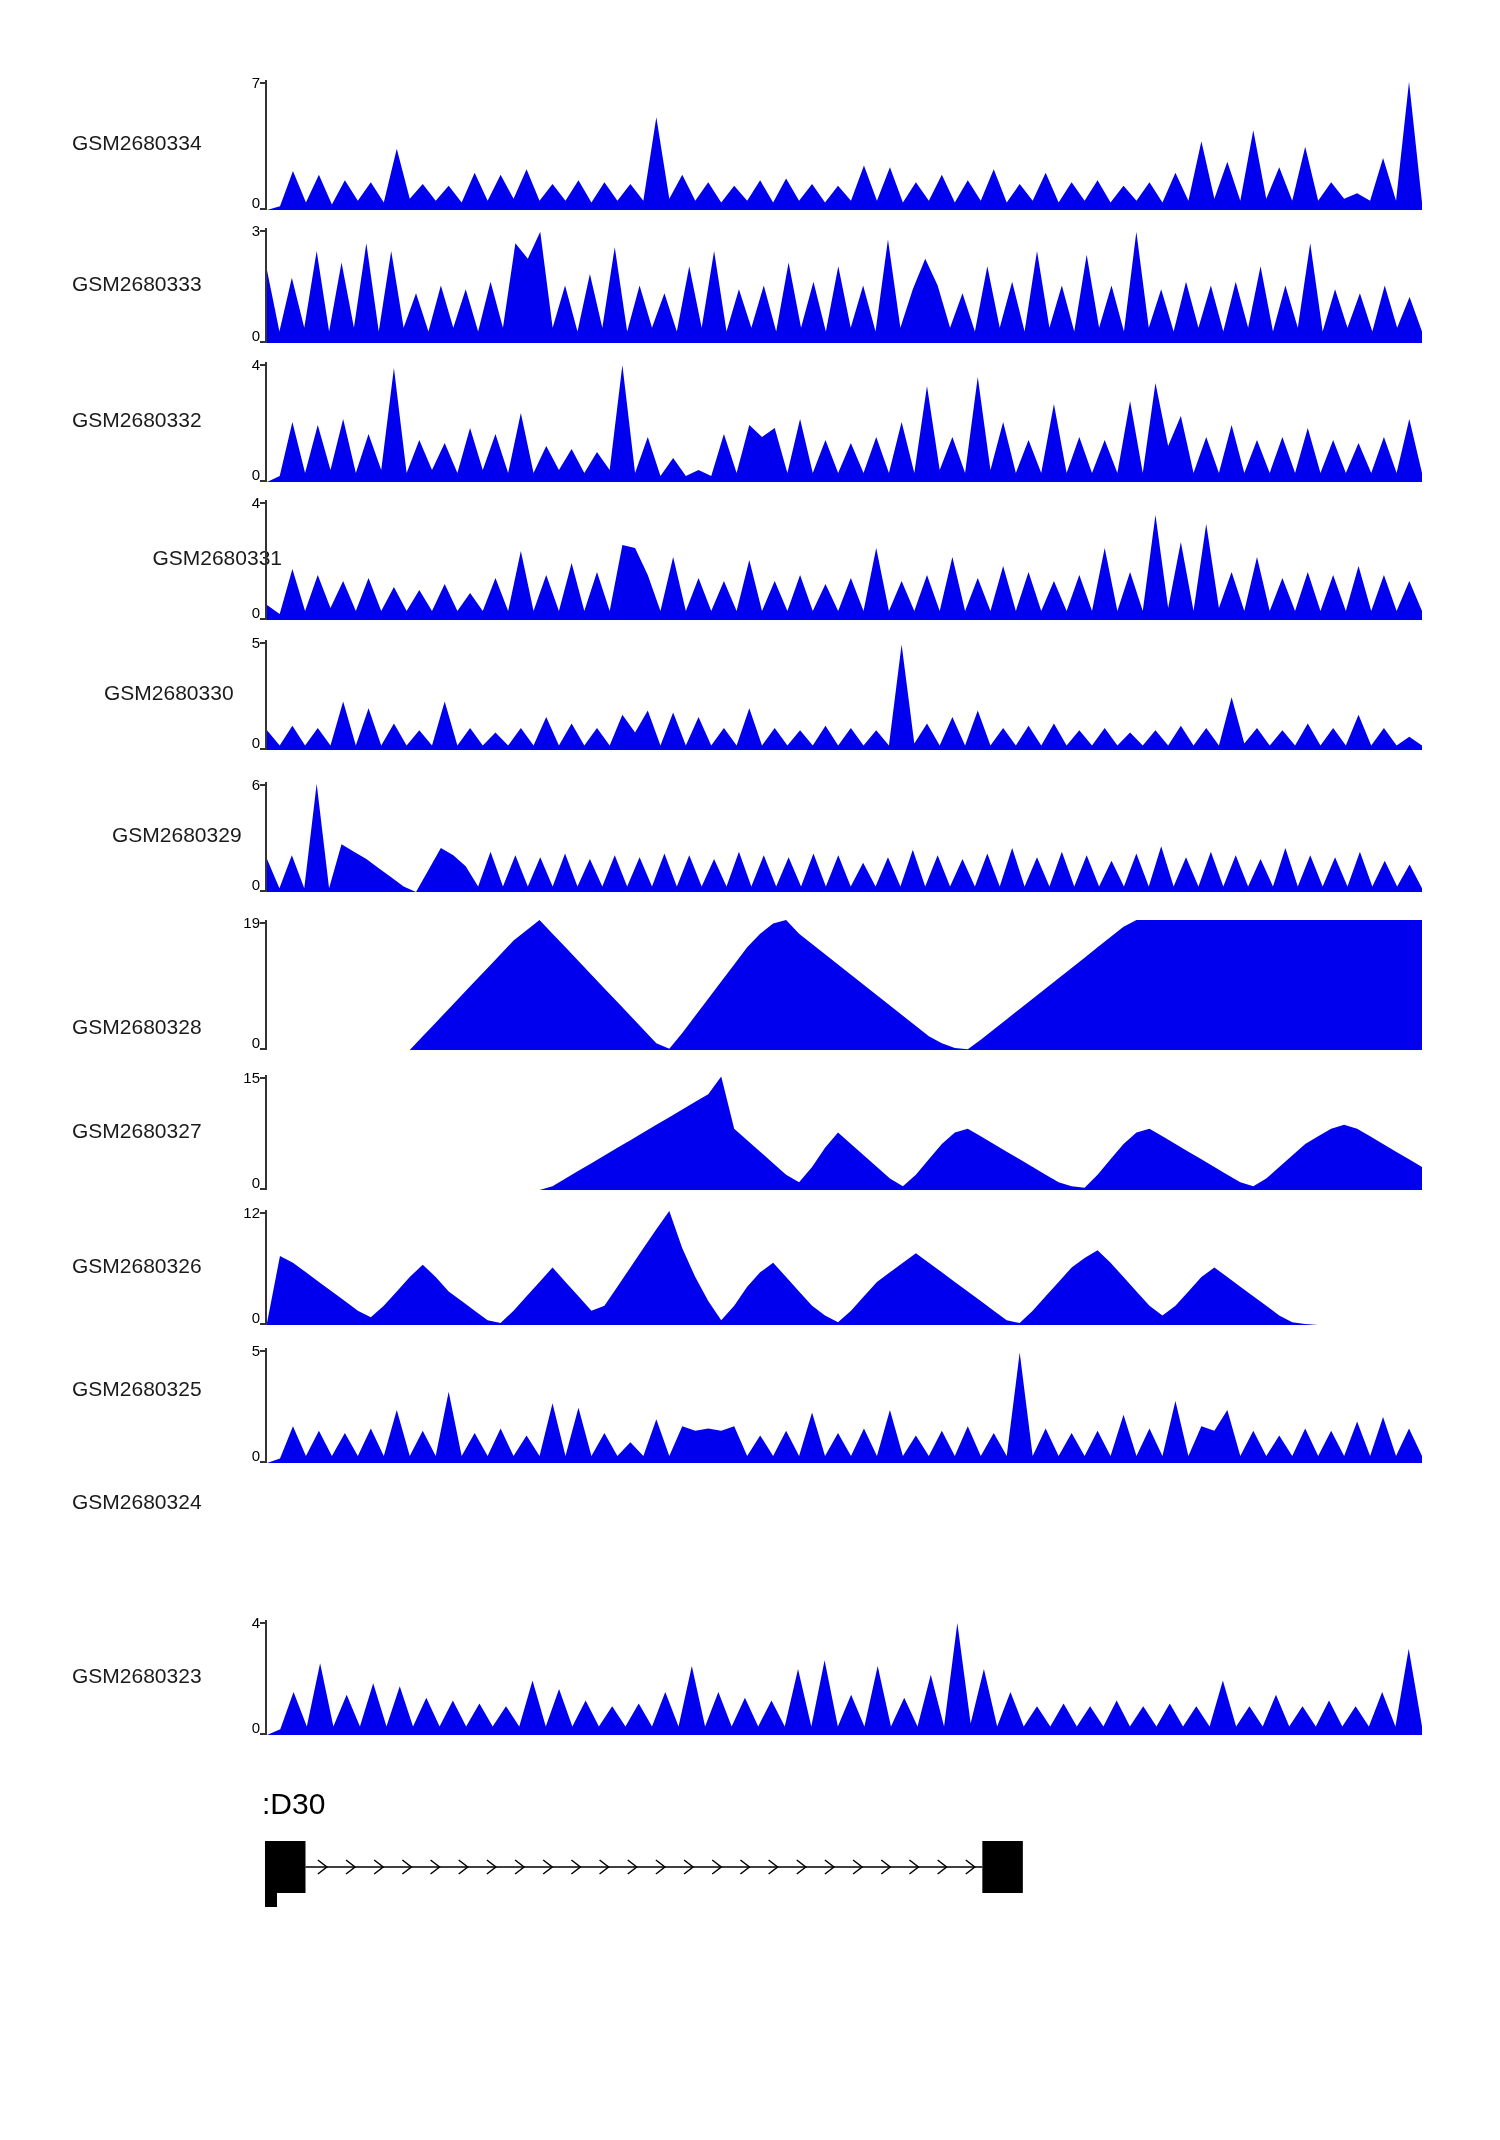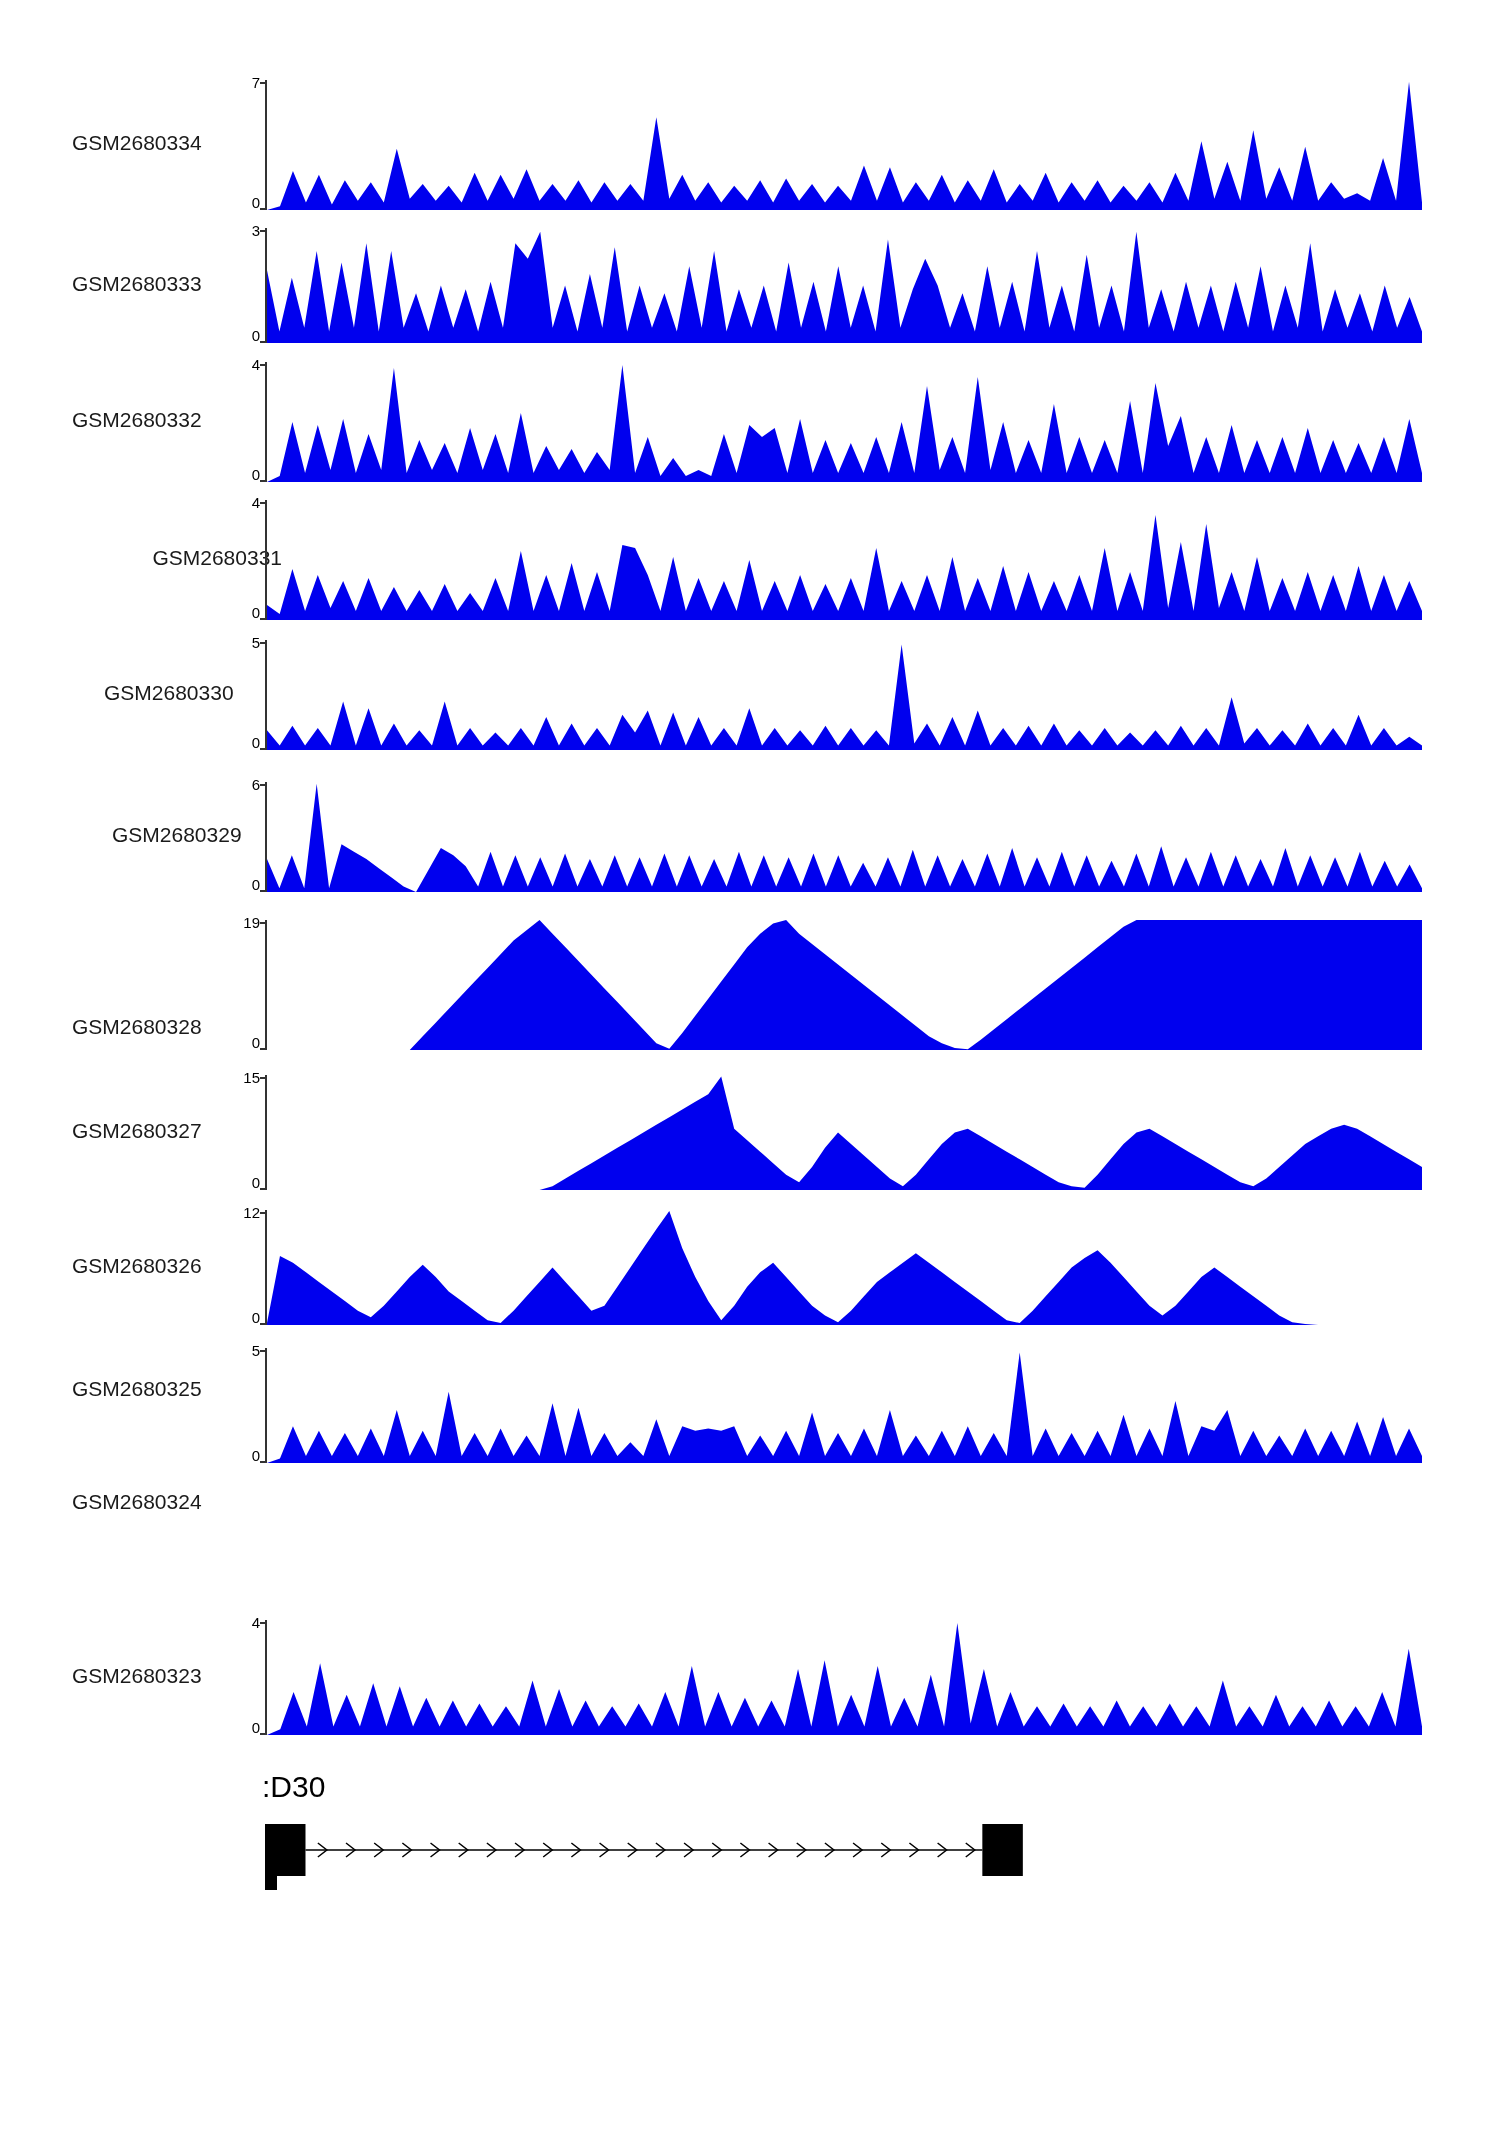--- a/index.html
+++ b/index.html
@@ -68,20 +68,21 @@
     left: 260px;
     width: 6px;
     height: 2px;
     background: #333333;
   }
   
   #gene-track {
     position: absolute;
     left: 0;
     width: 1348px;
+    margin-top: 17px;
   }
   .gene-name {
     position: absolute;
     font-size: 30px;
     color: #000000;
     font-family: "Liberation Sans", sans-serif;
   }
   .gene-svg {
     position: absolute;
     left: 0;

